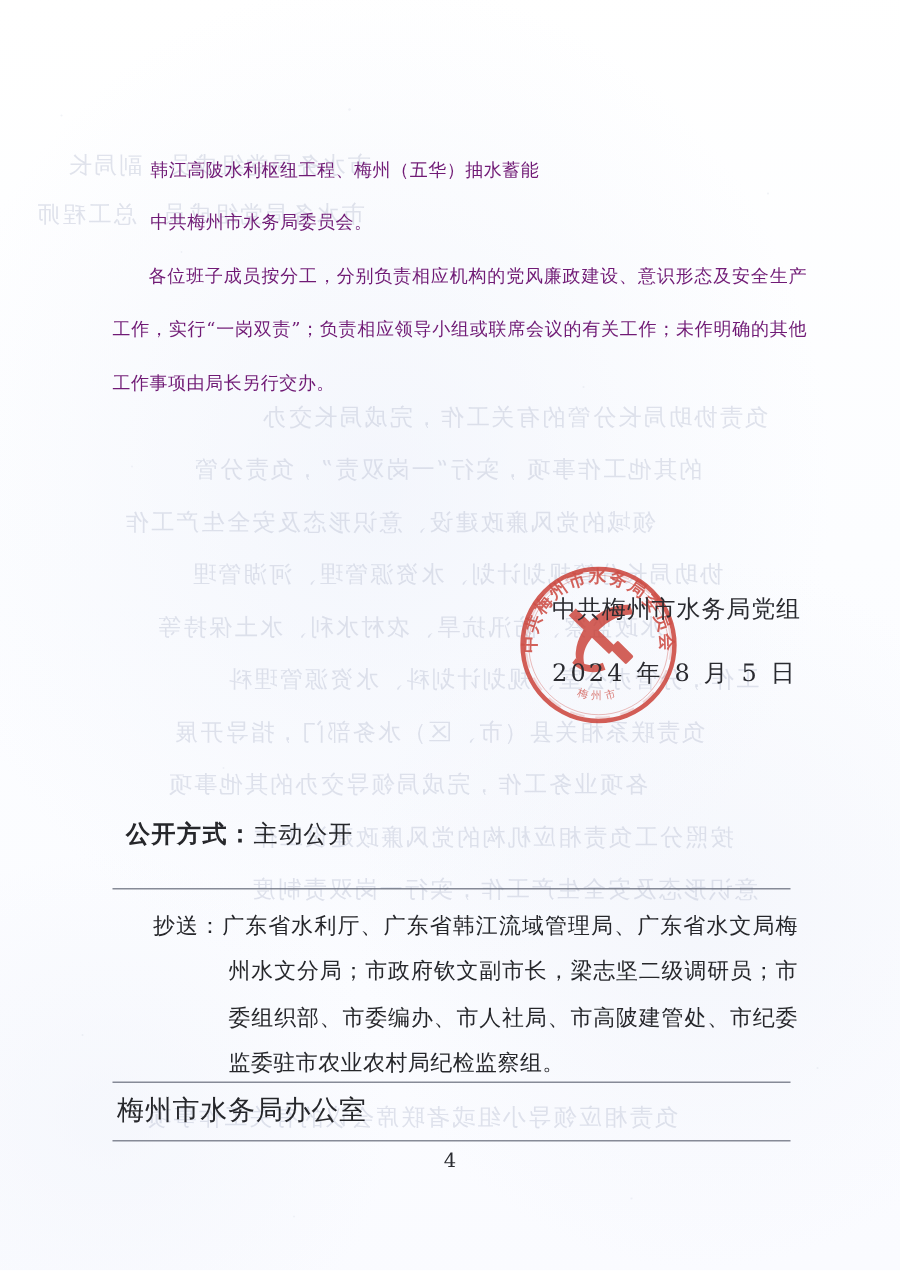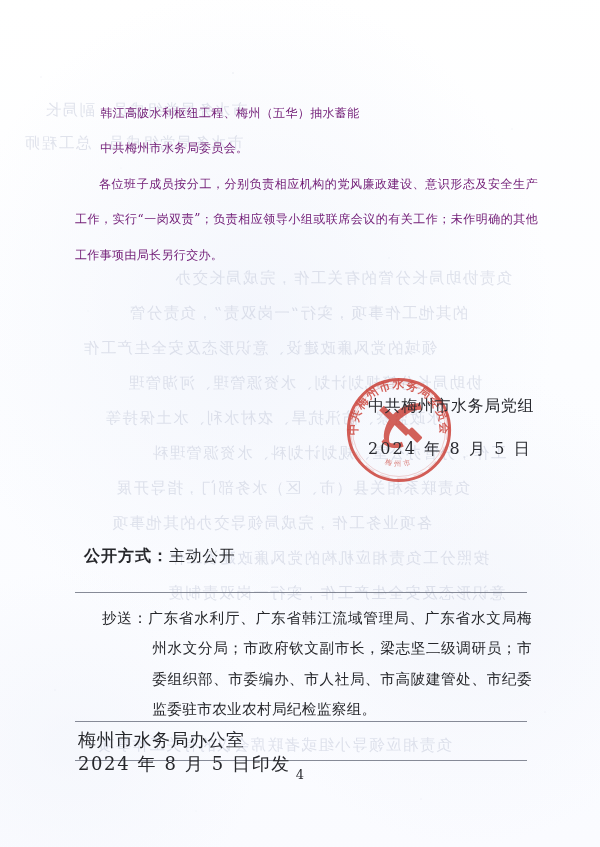--- a/index.html
+++ b/index.html
@@ -263,18 +263,17 @@
   <div class="rule r1"></div>
   <div class="rule r2"></div>
   <div class="rule r3"></div>
 
   <div class="cc-block">
     <span class="cc-body"><span class="cc-label">抄送：</span><span>广东省水利厅、广东省韩江流域管理局、广东省水文局梅州水文分局；市政府钦文副市长，梁志坚二级调研员；市委组织部、市委编办、市人社局、市高陂建管处、市纪委监委驻市农业农村局纪检监察组。</span></span>
   </div>
 
   <div class="issuer-row">
     <span>梅州市水务局办公室</span>
-    <span class="issuer-date">2024 年 8 月 5 日印发</span>
   </div>
 
   <div class="page-no">4</div>
 
 </div>
 
 </body></html>

